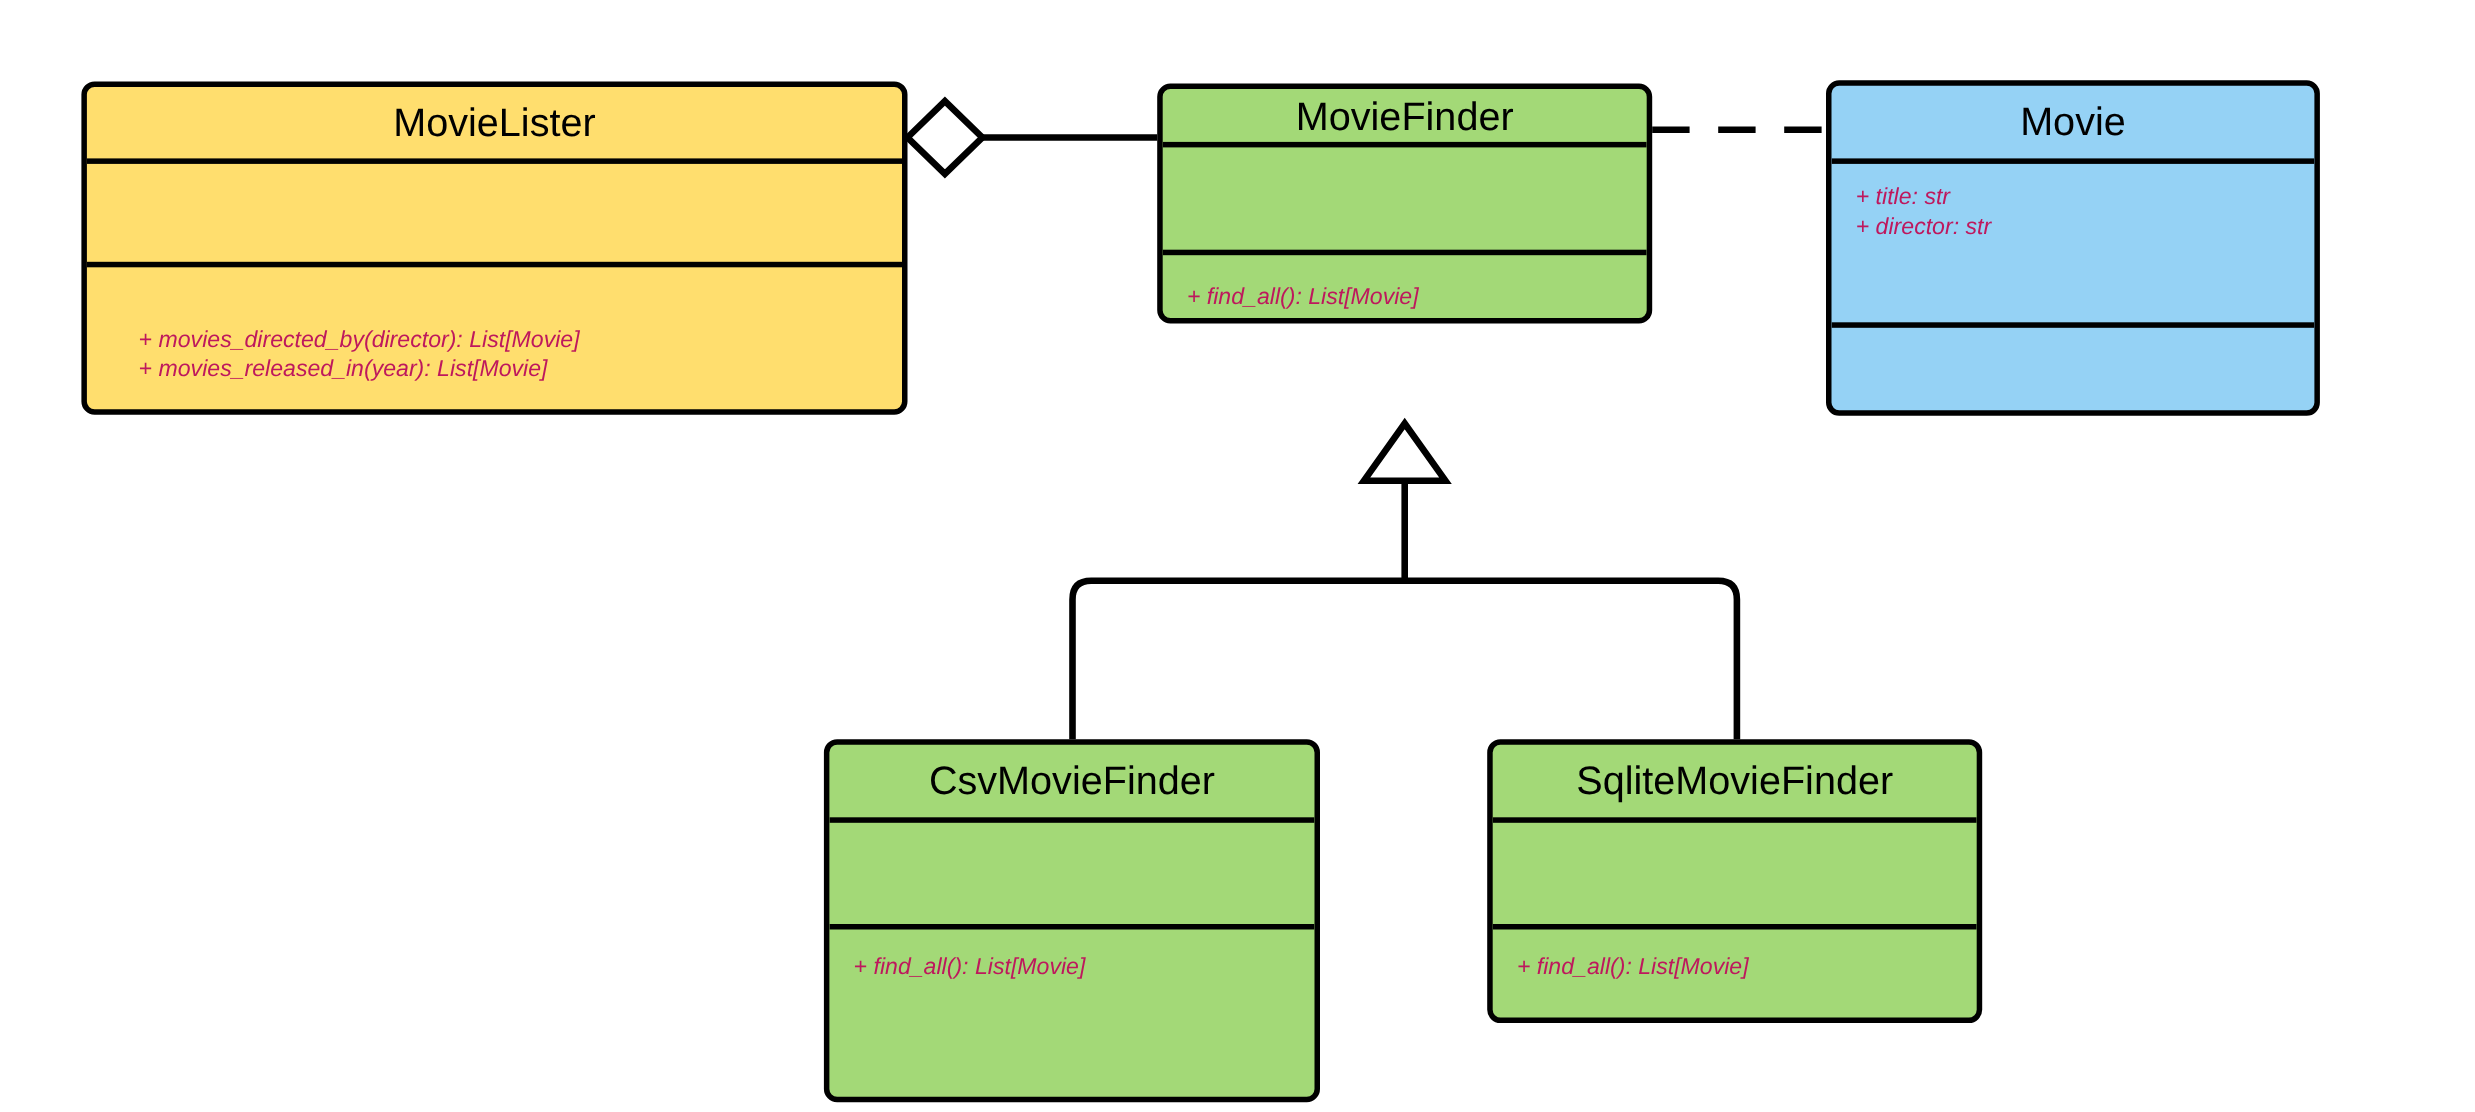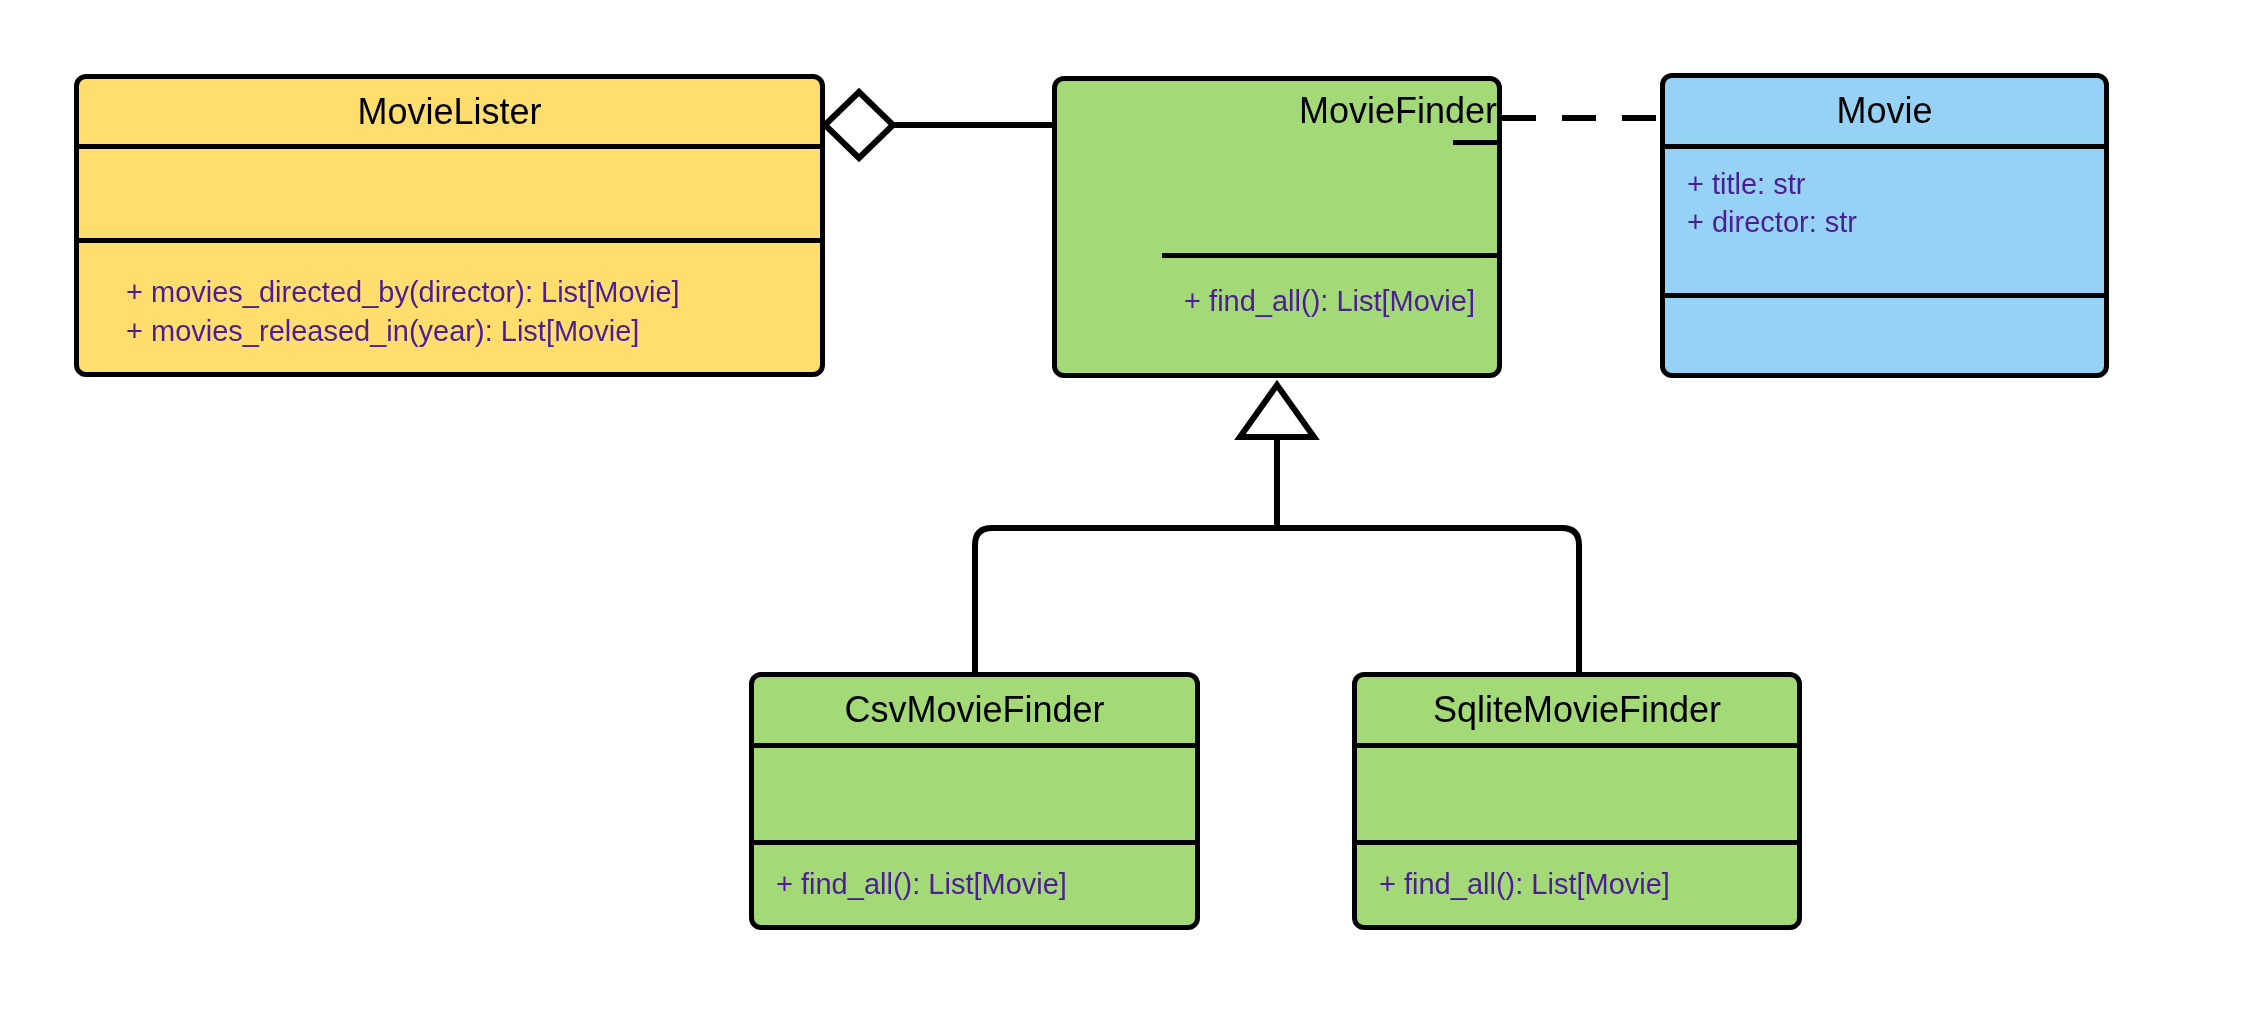--- a/index.html
+++ b/index.html
@@ -59,24 +59,25 @@
     display: flex;
     flex-direction: column;
     justify-content: flex-start;
   }
   .c-list.bottomed {
     justify-content: flex-end;
     padding-bottom: 22px;
     padding-left: 47px;
   }
   .member {
-    font-size: 29px;
-    color: #4c1d95;
+    font-size: 21px;
+    color: #be185d;
     line-height: 1.32;
     white-space: nowrap;
+    font-style: italic;
   }
   .fill-yellow { background: #ffde6e; }
   .fill-green  { background: #a3d977; }
   .fill-blue   { background: #95d2f5; }
 </style>
 </head>
 <body>
 
 <div id="canvas">
 
@@ -106,42 +107,42 @@
     <div class="compartment c-name" style="height:65px;">
       <span class="c-name-text">MovieLister</span>
     </div>
     <div class="compartment sep c-list" style="height:94px;"></div>
     <div class="compartment sep c-list bottomed" style="flex:1 1 auto;">
       <div class="member">+ movies_directed_by(director): List[Movie]</div>
       <div class="member">+ movies_released_in(year): List[Movie]</div>
     </div>
   </div>
 
-  <div class="uml-class fill-green" style="left:1052px; top:76px; width:450px; height:302px;align-items:flex-end;">
+  <div class="uml-class fill-green" style="left:1052px; top:76px; width:450px; height:218px;">
     <div class="compartment c-name" style="height:59px;">
       <span class="c-name-text">MovieFinder</span>
     </div>
     <div class="compartment sep c-list" style="height:113px;"></div>
     <div class="compartment sep c-list" style="flex:1 1 auto; padding-top:24px;">
       <div class="member">+ find_all(): List[Movie]</div>
     </div>
   </div>
 
   <div class="uml-class fill-blue" style="left:1660px; top:73px; width:449px; height:305px;">
     <div class="compartment c-name" style="height:66px;">
       <span class="c-name-text">Movie</span>
     </div>
     <div class="compartment sep c-list" style="height:149px; padding-top:16px;">
       <div class="member">+ title: str</div>
       <div class="member">+ director: str</div>
     </div>
     <div class="compartment sep c-list" style="flex:1 1 auto;"></div>
   </div>
 
-  <div class="uml-class fill-green" style="left:749px; top:672px; width:451px; height:258px;">
+  <div class="uml-class fill-green" style="left:749px; top:672px; width:451px; height:330px;">
     <div class="compartment c-name" style="height:66px;">
       <span class="c-name-text">CsvMovieFinder</span>
     </div>
     <div class="compartment sep c-list" style="height:97px;"></div>
     <div class="compartment sep c-list" style="flex:1 1 auto; padding-top:20px;">
       <div class="member">+ find_all(): List[Movie]</div>
     </div>
   </div>
 
   <div class="uml-class fill-green" style="left:1352px; top:672px; width:450px; height:258px;">

